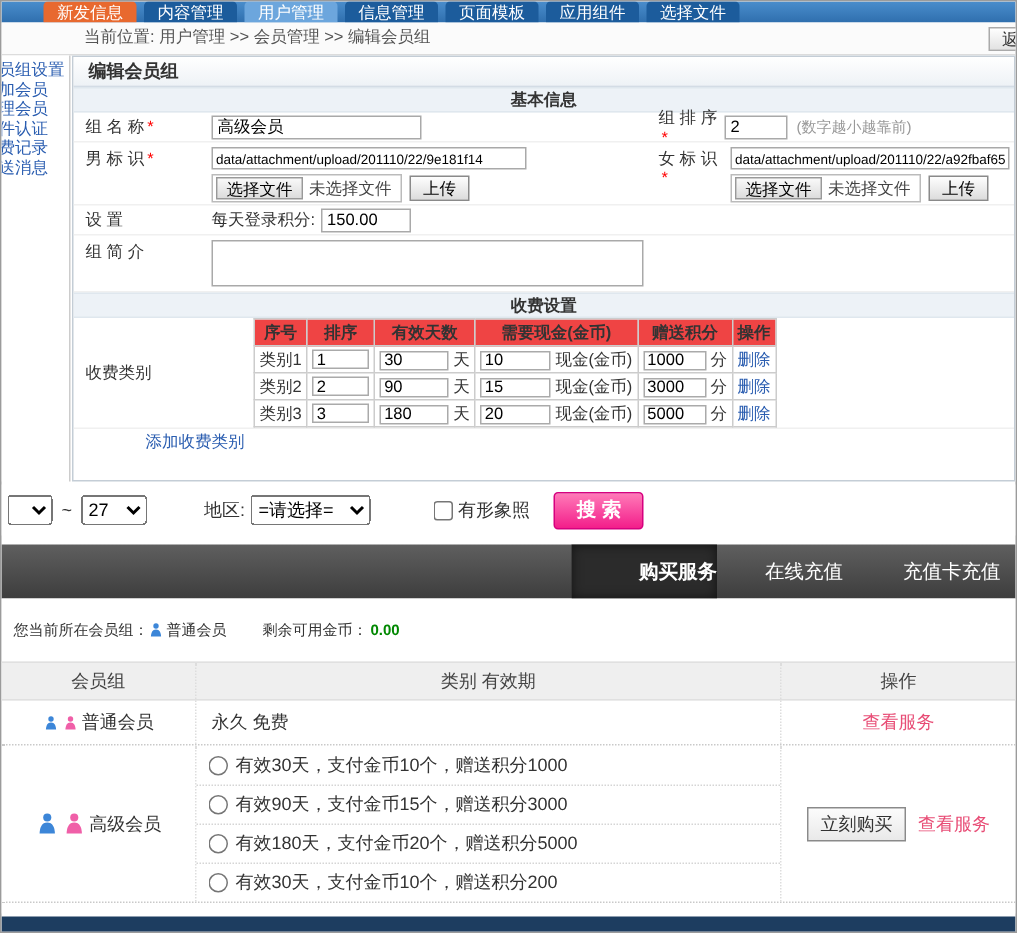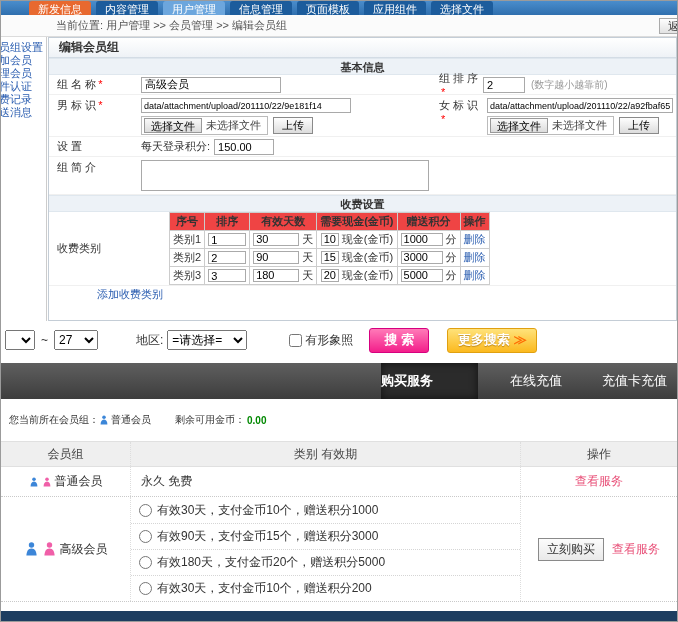--- a/index.html
+++ b/index.html
@@ -68,21 +68,21 @@
   .row-set { height:20px; }
   .row-intro { height:38px; align-items:flex-start; padding-top:3px; }
   .intro-area { width:288px; height:31px; margin-left:6px; border:1px solid #a9a9a9;
                 resize:none; font-size:11px; }
   .row-fee { min-height:70px; }
   table.fee { border-collapse:collapse; font-size:11px; margin-left:34px; }
   .fee th, .fee td { border:1px solid #ccc; text-align:center; padding:1px 3px; height:18px;
                      white-space:nowrap; }
   .fee th { background:#ef4444; font-weight:bold; }
   .mini { height:13px; border:1px solid #aaa; font-size:11px; padding:0 2px; }
-  .mw38{width:38px;} .mw46{width:46px;} .mw34{width:18px;} .mw42{width:42px;}
+  .mw38{width:38px;} .mw46{width:46px;} .mw34{width:47px;} .mw42{width:42px;}
   .blue-link { color:#2a5db0; font-size:11px; text-decoration:none; cursor:pointer; }
   .row-add { height:16px; border-bottom:none; }
   .add-link { margin-left:48px; }
 
   
   .search-row { position:absolute; left:0; top:322px; width:100%; height:34px;
                 background:#fff; display:flex; align-items:center; font-size:12px; color:#333; }
   .search-row select { height:20px; font-size:12px; }
   .sel-a { width:30px; margin-left:4px; }
   .tilde { margin-left:6px; }
@@ -99,21 +99,21 @@
               color:#fff; font-weight:bold; font-size:13px; cursor:pointer;
               text-shadow:0 1px 1px rgba(150,95,0,.6); }
   .more-arrow { color:#ff6a00; text-shadow:none; font-weight:bold; }
 
   
   .svc-tabs { position:absolute; left:0; top:362px; width:100%; height:36px;
               background:linear-gradient(#5f5f5f,#3d3d3d); display:flex;
               font-size:13px; color:#fff; }
   .svc-spacer { flex:1; }
   .svc-tab { line-height:36px; padding:0 8px; margin-left:24px; cursor:pointer; white-space:nowrap; }
-  .svc-tab.active { width:97px; margin-left:0; padding:0; text-align:left; font-weight:bold;
+  .svc-tab.active { width:97px; margin-left:0; padding:0; text-align:right; font-weight:bold;
                     background:#2b2b2b; box-shadow:inset 0 0 8px rgba(0,0,0,.6); }
   .svc-tab.last { margin-right:2px; }
 
   
   .status-row { position:absolute; left:0; top:398px; width:100%; height:42px;
                 background:#fff; display:flex; align-items:center; padding-left:8px;
                 font-size:10px; color:#333; }
   .status-group { margin-left:2px; }
   .status-balance-label { margin-left:24px; }
   .balance { color:#008800; font-weight:bold; margin-left:2px; }
@@ -305,21 +305,20 @@
     <select class="sel-b">
       <option>27</option>
     </select>
     <span class="lbl-region">地区:</span>
     <select class="sel-c">
       <option>=请选择=</option>
     </select>
     <input class="chk" type="checkbox" style="">
     <span class="lbl-photo">有形象照</span>
     <button class="btn-search">搜 索</button>
-    <button class="btn-more"><span>更多搜索</span> <span class="more-arrow">≫</span></button>
   </div>
 
   <div class="svc-tabs">
     <div class="svc-spacer"></div>
     <div class="svc-tab active">购买服务</div>
     <div class="svc-tab">在线充值</div>
     <div class="svc-tab last">充值卡充值</div>
   </div>
 
   <div class="status-row">

